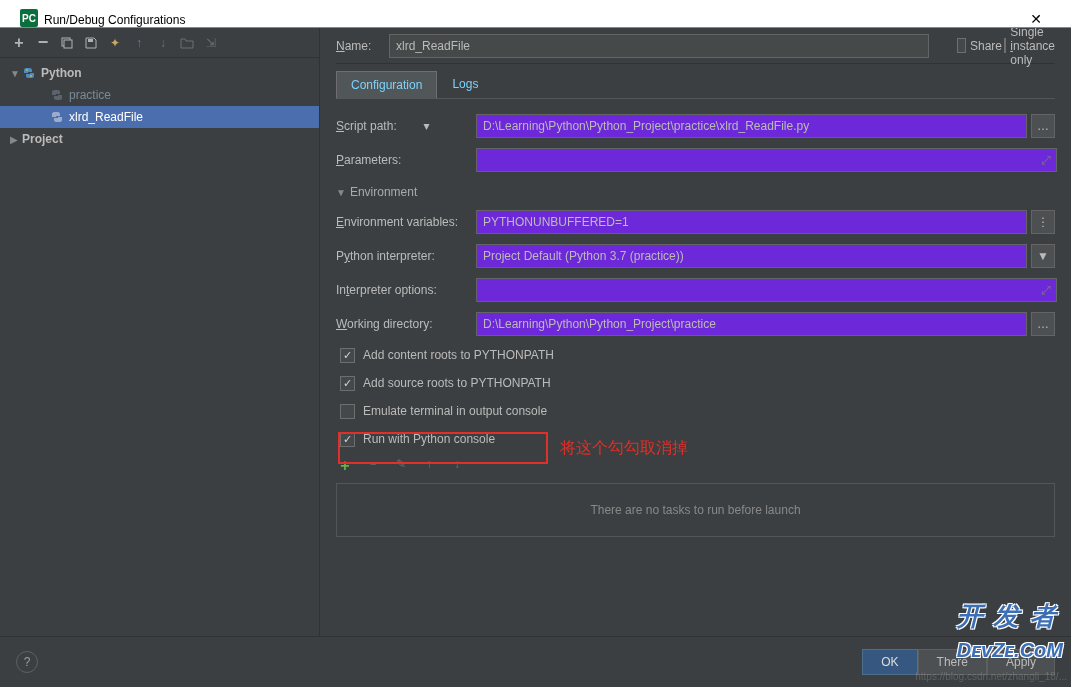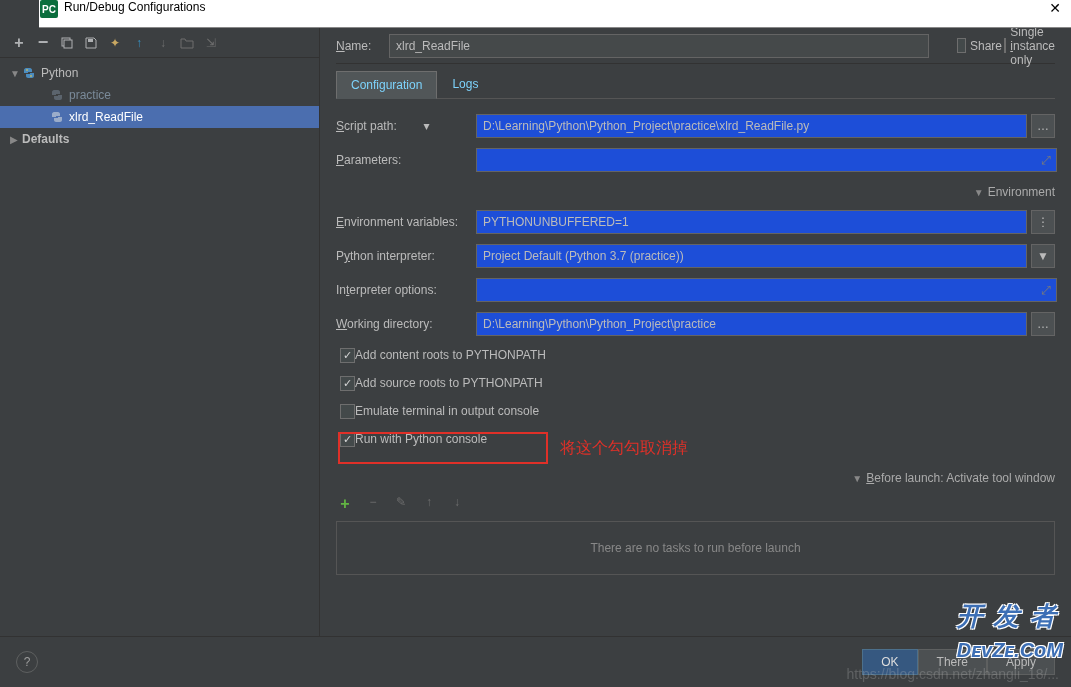--- a/index.html
+++ b/index.html
@@ -1,19 +1,19 @@
 <!DOCTYPE html>
 <html><head>
 <meta charset="utf-8">
 <style>
 * { box-sizing: border-box; margin: 0; padding: 0; font-family: "Segoe UI", Arial, sans-serif; }
 body { background: #3c3f41; color: #bbbbbb; font-size: 12px; width: 1071px; height: 687px; overflow: hidden; }
 
 
-.titlebar { height: 28px; background: #fff; color: #000; display: flex; align-items: flex-start; padding: 0 1px; border-bottom: 1px solid #888; margin-left: 39px; }
+.titlebar { height: 28px; background: #fff; color: #000; display: flex; align-items: flex-end; padding: 0 20px; border-bottom: 1px solid #888; }
 .titlebar .pc-icon { width: 18px; height: 18px; background: #0b6e3d; color: #fff; font-size: 10px; font-weight: bold; display: flex; align-items: center; justify-content: center; border-radius: 2px; margin-right: 6px; }
 .titlebar .title { flex: 1; font-size: 12px; }
 .titlebar .close { width: 30px; text-align: center; cursor: pointer; font-size: 14px; }
 
 
 .main { display: flex; height: 608px; background: #3c3f41; }
 .sidebar { width: 320px; border-right: 1px solid #323232; display: flex; flex-direction: column; }
 .content { flex: 1; padding: 6px 16px 0 16px; overflow: hidden; position: relative; }
 
 
@@ -40,46 +40,46 @@
 
 .tabs { display: flex; border-bottom: 1px solid #555; margin-top: 6px; }
 .tab { padding: 6px 14px; cursor: pointer; color: #7dd3fc; border: 1px solid transparent; border-bottom: none; }
 .tab.active { background: #515658; border: 1px solid #6e6e6e; border-bottom: 1px solid #515658; position: relative; top: 1px; }
 
 
 .form { padding: 10px 0; }
 .frow { display: flex; align-items: center; height: 34px; }
 .flabel { width: 140px; color: #bbb; }
 .underline { text-decoration: underline; }
-.finput { flex: 1; height: 24px; background: #1d4ed8; border: 1px solid #646464; color: #bbb; padding: 0 6px; font-size: 12px; }
+.finput { flex: 1; height: 24px; background: #6d28d9; border: 1px solid #646464; color: #bbb; padding: 0 6px; font-size: 12px; }
 .fbtn { width: 24px; height: 24px; background: #4c5052; border: 1px solid #646464; color: #bbb; margin-left: 4px; cursor: pointer; display: flex; align-items: center; justify-content: center; }
-.section-hdr { color: #aaa; margin: 8px 0 6px 0; cursor: pointer; text-align: right; }
+.section-hdr { color: #aaa; margin: 8px 0 6px 0; cursor: pointer; }
 .section-hdr .caret { color: #888; font-size: 10px; margin-right: 4px; }
 
-.checkrow { display: flex; align-items: center; height: 28px; padding-left: 4px; }
+.checkrow { display: flex; align-items: center; gap: 8px; height: 28px; padding-left: 4px; }
 .checkbox { width: 15px; height: 15px; border: 1px solid #6e6e6e; background: #43494a; display: inline-flex; align-items: center; justify-content: center; color: #a9b7c6; font-size: 11px; cursor: pointer; }
 .checkbox.checked::after { content: "✓"; color: #d6d6d6; }
 
 .redbox { border: 2px solid #e03028; position: absolute; left: 338px; top: 432px; width: 210px; height: 32px; pointer-events: none; }
 .redtext { color: #e03028; position: absolute; left: 560px; top: 438px; font-size: 16px; font-family: "Microsoft YaHei", sans-serif; }
 
 .before-toolbar { display: flex; gap: 10px; padding: 4px 0 8px 0; }
 .bt { width: 18px; text-align: center; cursor: pointer; color: #6e6e6e; }
 .bt.plus { color: #62b543; }
 .launch-box { border: 1px solid #555; height: 54px; display: flex; align-items: center; justify-content: center; color: #888; margin-bottom: 0; }
 
 .bottom-row { border-top: 1px solid #555; height: 34px; display: flex; align-items: center; gap: 12px; padding-top: 6px; }
 
 
 .footer { height: 50px; border-top: 1px solid #323232; display: flex; align-items: center; padding: 0 16px; position: relative; }
 .help-btn { width: 22px; height: 22px; border: 1px solid #5e6060; border-radius: 50%; display: flex; align-items: center; justify-content: center; color: #9c9c9c; cursor: pointer; }
 .footer .spacer { flex: 1; }
 .btn { height: 26px; padding: 0 18px; background: #4c5052; border: 1px solid #5e6060; color: #bbb; cursor: pointer; font-size: 12px; }
 .btn.primary { background: #365880; border-color: #4c708c; color: #ddd; }
-.watermark { position: absolute; right: 12px; bottom: 4px; color: rgba(200,200,200,0.25); font-size: 14px; pointer-events: none; }
+.watermark { position: absolute; right: 4px; bottom: 4px; color: rgba(200,200,200,0.25); font-size: 10px; pointer-events: none; }
 .watermark2 { position: absolute; right: 8px; bottom: 22px; font-family: "Microsoft YaHei"; font-size: 26px; font-weight: 700; font-style: italic; color: #3d6fb5; text-shadow: 1px 1px 0 #fff, -1px -1px 0 #fff, 1px -1px 0 #fff, -1px 1px 0 #fff; pointer-events: none; letter-spacing: 2px;}
 .field-trail { width:18px; color:#7a7a7a; text-align:center; cursor:pointer; margin-left:-20px; position:relative;}
 </style>
 </head>
 <body>
 
 <div class="titlebar">
   <div class="pc-icon">PC</div>
   <div class="title">Run/Debug Configurations</div>
   <div class="close">✕</div>
@@ -116,41 +116,41 @@
     <div class="tree">
       <div class="tree-row">
         <span class="arrow">▼</span>
         <span class="py-icon">
           <svg width="14" height="14" viewBox="0 0 14 14">
               <path d="M4 2h4c1 0 2 1 2 2v2H6v1h6v3c0 1-1 2-2 2H6c-1 0-2-1-2-2V8h4V7H2V4c0-1 1-2 2-2z" fill="#4b8bbe"></path>
               <circle cx="5" cy="4" r="0.8" fill="#ffd43b"></circle>
               <circle cx="9" cy="10" r="0.8" fill="#ffd43b"></circle>
             </svg>
         </span>
-        <span style="font-weight:normal">Python</span>
+        <span style="font-weight:bold">Python</span>
       </div>
       <div class="tree-row indent2">
         <span class="py-icon" style="opacity:0.5">
           <svg width="14" height="14" viewBox="0 0 14 14">
               <path d="M4 2h4c1 0 2 1 2 2v2H6v1h6v3c0 1-1 2-2 2H6c-1 0-2-1-2-2V8h4V7H2V4c0-1 1-2 2-2z" fill="#7a8a99"></path>
             </svg>
         </span>
         <span style="color:#7a8a99">practice</span>
       </div>
       <div class="tree-row indent2 selected">
         <span class="py-icon" style="opacity:0.6">
           <svg width="14" height="14" viewBox="0 0 14 14">
               <path d="M4 2h4c1 0 2 1 2 2v2H6v1h6v3c0 1-1 2-2 2H6c-1 0-2-1-2-2V8h4V7H2V4c0-1 1-2 2-2z" fill="#cfd6dd"></path>
             </svg>
         </span>
         <span>xlrd_ReadFile</span>
       </div>
       <div class="tree-row">
         <span class="arrow">▶</span>
-        <span style="font-weight:bold">Defaults</span>
+        <span style="font-weight:bold">Project</span>
       </div>
     </div>
   </div>
 
   <div class="content">
     <div class="name-row">
       <label><span class="underline">N</span>ame:</label>
       <input class="name-input" value="xlrd_ReadFile" style="">
       <label class="chk">
           <span class="checkbox"></span>
@@ -212,21 +212,20 @@
         </div>
       <div class="checkrow">
           <span class="checkbox"></span>
           <span>Emulate terminal in output console</span>
         </div>
       <div class="checkrow">
           <span class="checkbox checked"></span>
           <span>Run with Python console</span>
         </div>
 
-      <div class="section-hdr" style="margin-top:18px"><span class="caret">▼</span><span><span class="underline">B</span>efore launch: Activate tool window</span></div>
       <div class="before-toolbar">
         <div class="bt plus">+</div>
         <div class="bt">−</div>
         <div class="bt">✎</div>
         <div class="bt">↑</div>
         <div class="bt">↓</div>
       </div>
       <div class="launch-box">
         <span>There are no tasks to run before launch</span>
       </div>

